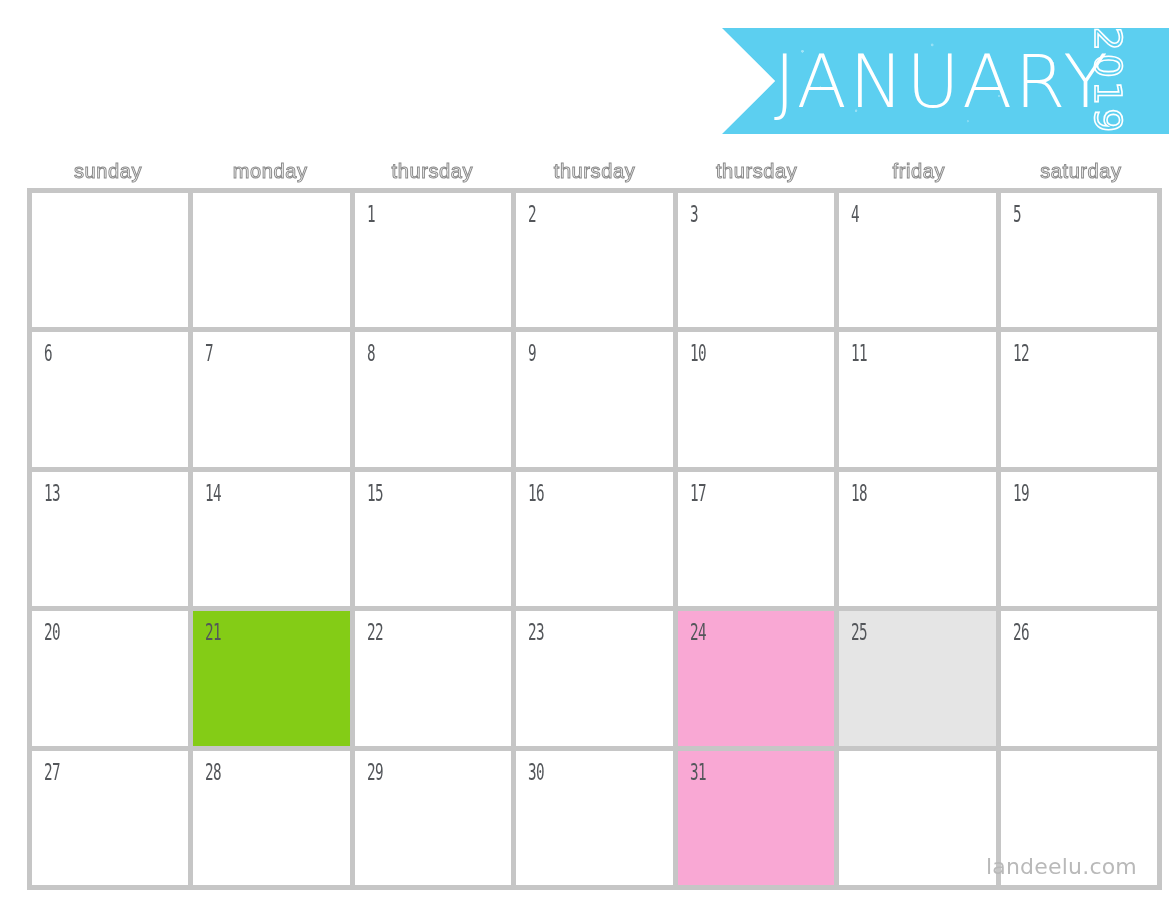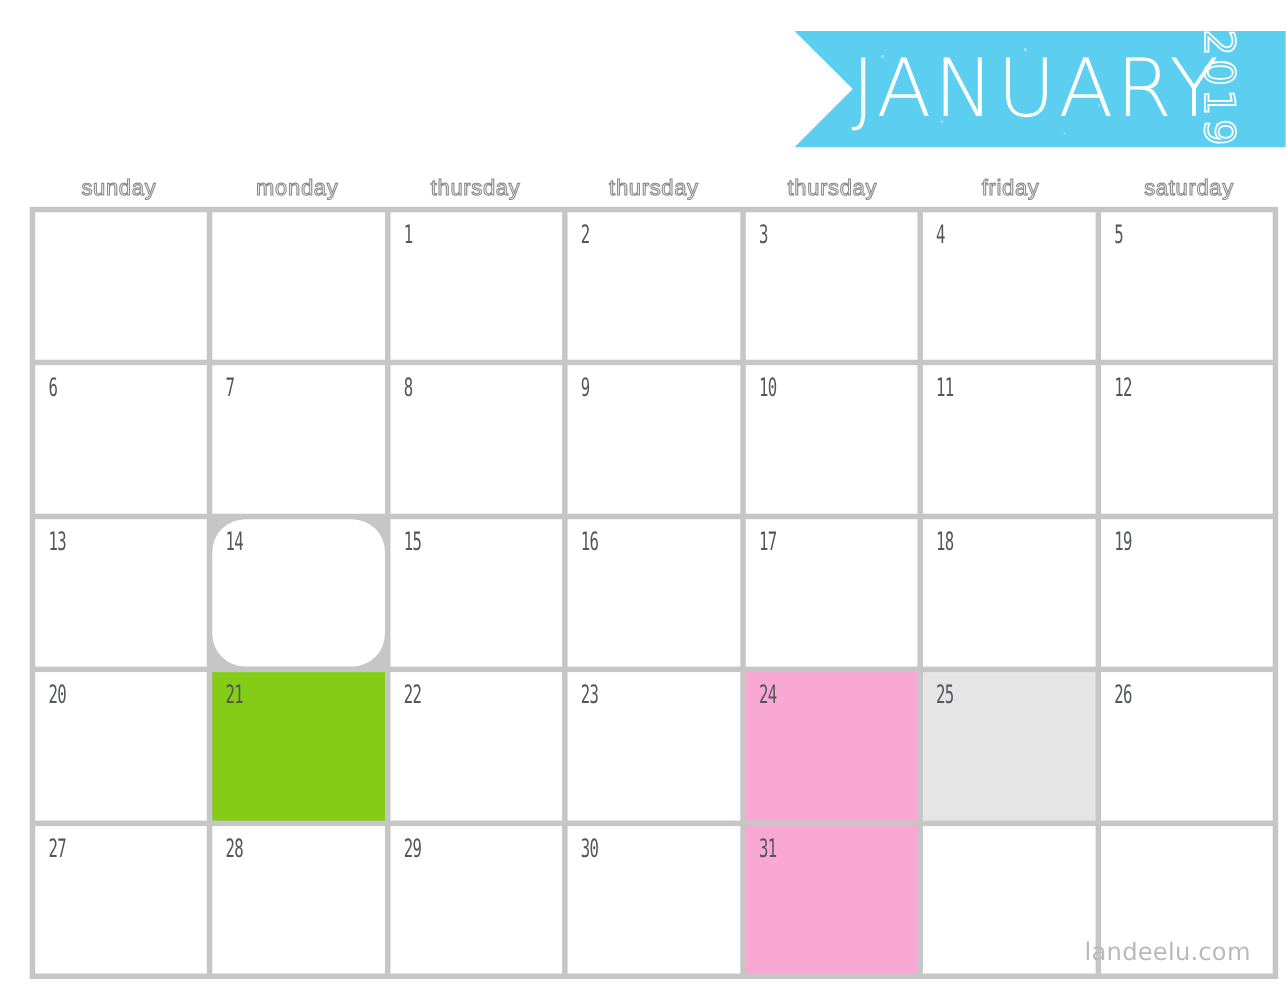--- a/index.html
+++ b/index.html
@@ -232,21 +232,21 @@
     <div class="day-cell" style="background: rgb(255, 255, 255); padding-left: 44px;">
         <span class="day-number" style="color: rgb(83, 86, 90);">11</span>
       </div>
     <div class="day-cell" style="background: rgb(255, 255, 255);">
         <span class="day-number" style="color: rgb(83, 86, 90);">12</span>
       </div>
 
     <div class="day-cell" style="background: rgb(255, 255, 255);">
         <span class="day-number" style="color: rgb(83, 86, 90);">13</span>
       </div>
-    <div class="day-cell" style="background: rgb(255, 255, 255); border-radius: 30px;">
+    <div class="day-cell" style="background: rgb(255, 255, 255);">
         <span class="day-number" style="color: rgb(83, 86, 90);">14</span>
       </div>
     <div class="day-cell" style="background: rgb(255, 255, 255);">
         <span class="day-number" style="color: rgb(83, 86, 90);">15</span>
       </div>
     <div class="day-cell" style="background: rgb(255, 255, 255);">
         <span class="day-number" style="color: rgb(83, 86, 90);">16</span>
       </div>
     <div class="day-cell" style="background: rgb(255, 255, 255);">
         <span class="day-number" style="color: rgb(83, 86, 90);">17</span>

